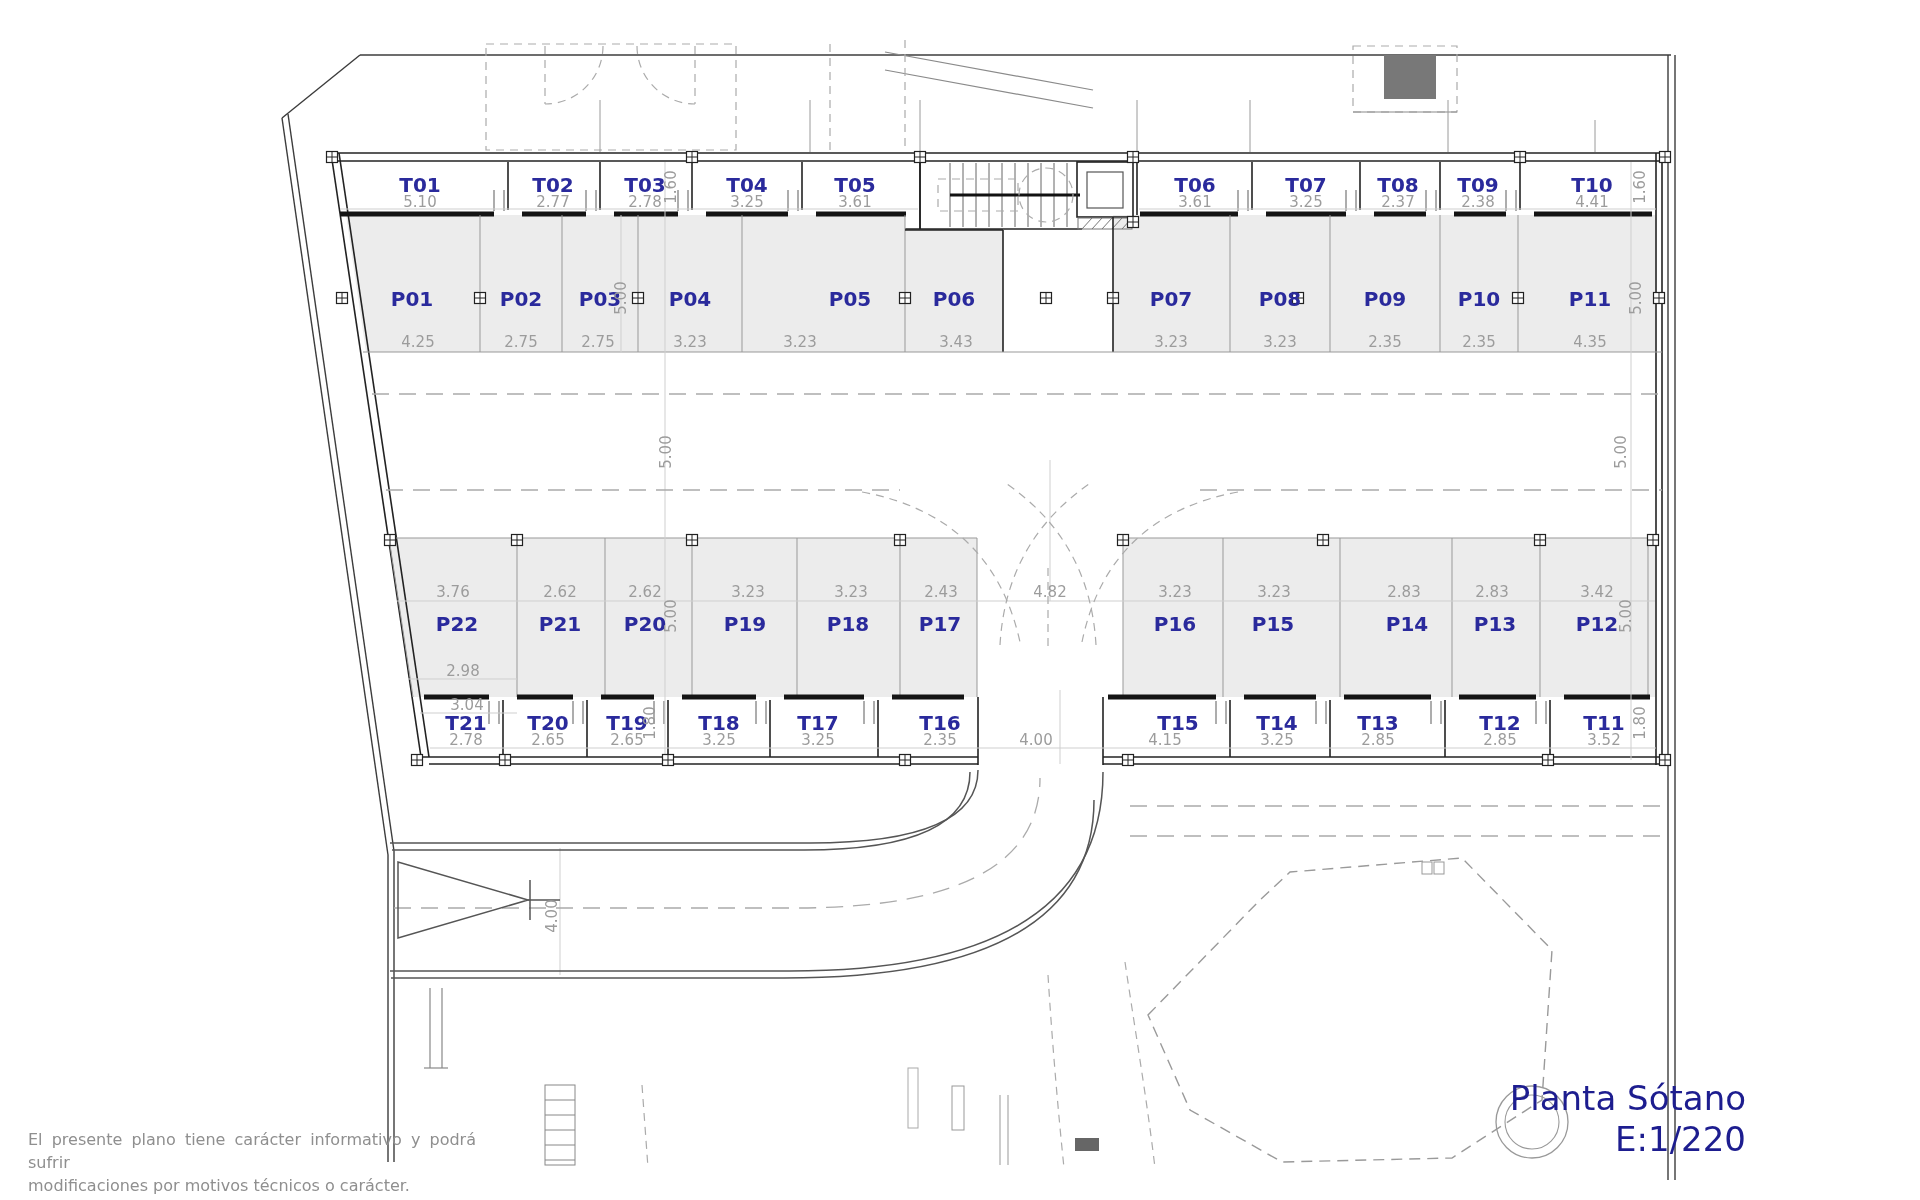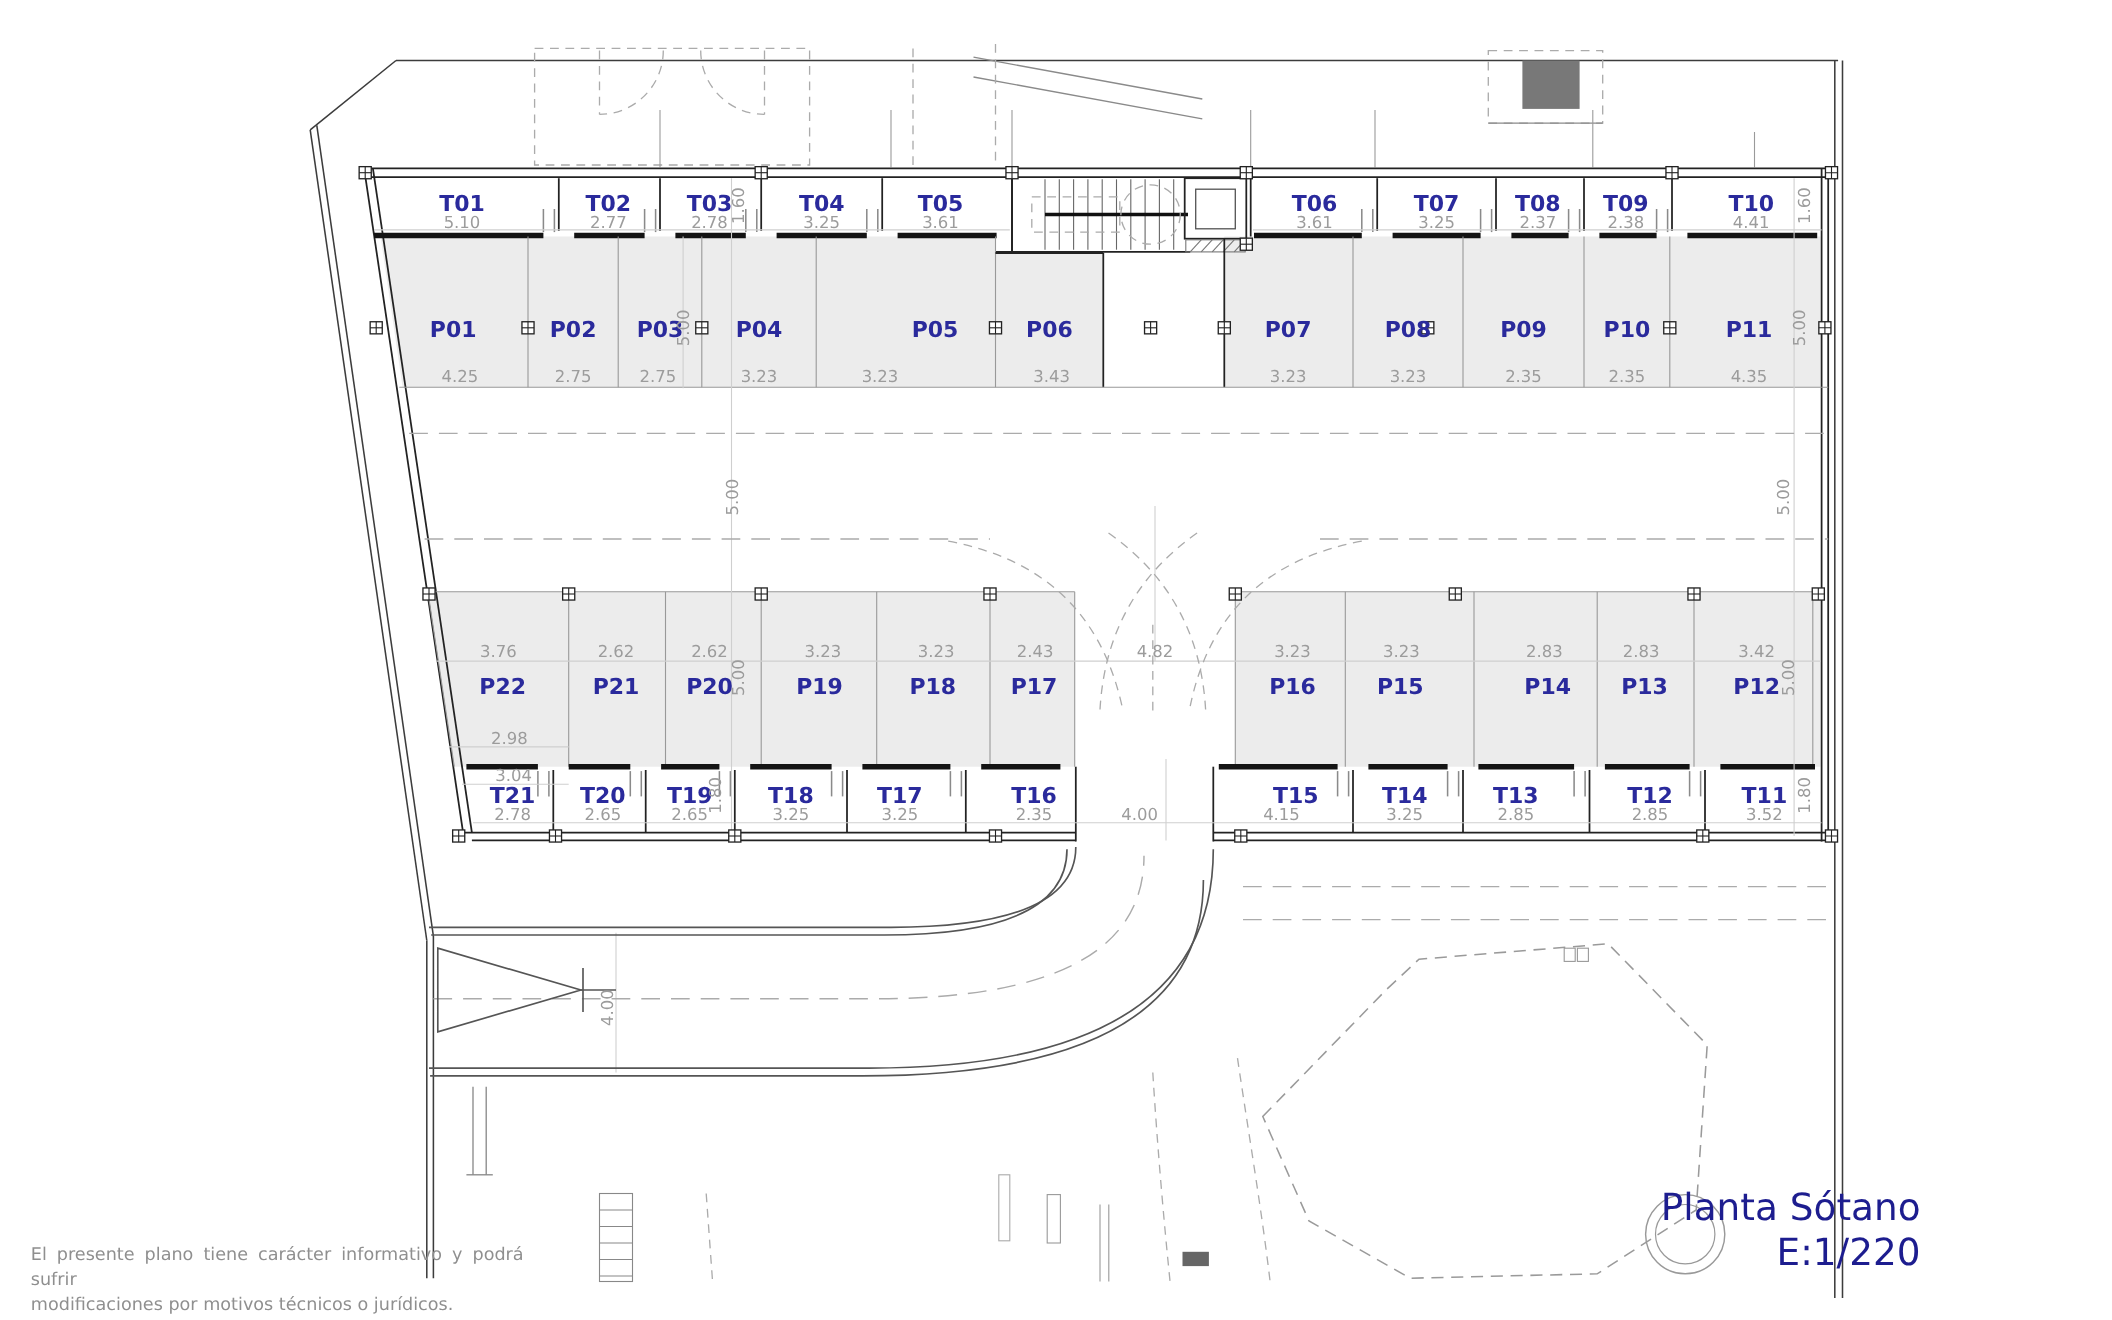--- a/index.html
+++ b/index.html
@@ -461,21 +461,21 @@
     <text class="dim" transform="rotate(-90 650 723)" x="650" y="728">1.80</text>
     <text class="dim" transform="rotate(-90 1640 723)" x="1640" y="728">1.80</text>
   </g>
 
   <text class="dim" transform="rotate(-90 552 916)" x="552" y="921">4.00</text>
 </svg>
 
 
 <div id="disclaimer">
   <div class="l1">El presente plano tiene carácter informativo y podrá sufrir</div>
-  <div class="l2">modificaciones por motivos técnicos o jurídicos.</div>
+  <div class="l2">modificaciones por motivos técnicos o carácter.</div>
 </div>
 
 
 <div id="titleblock">
   <div>Planta Sótano</div>
   <div>E:1/220</div>
 </div>
 
 </div>
 

